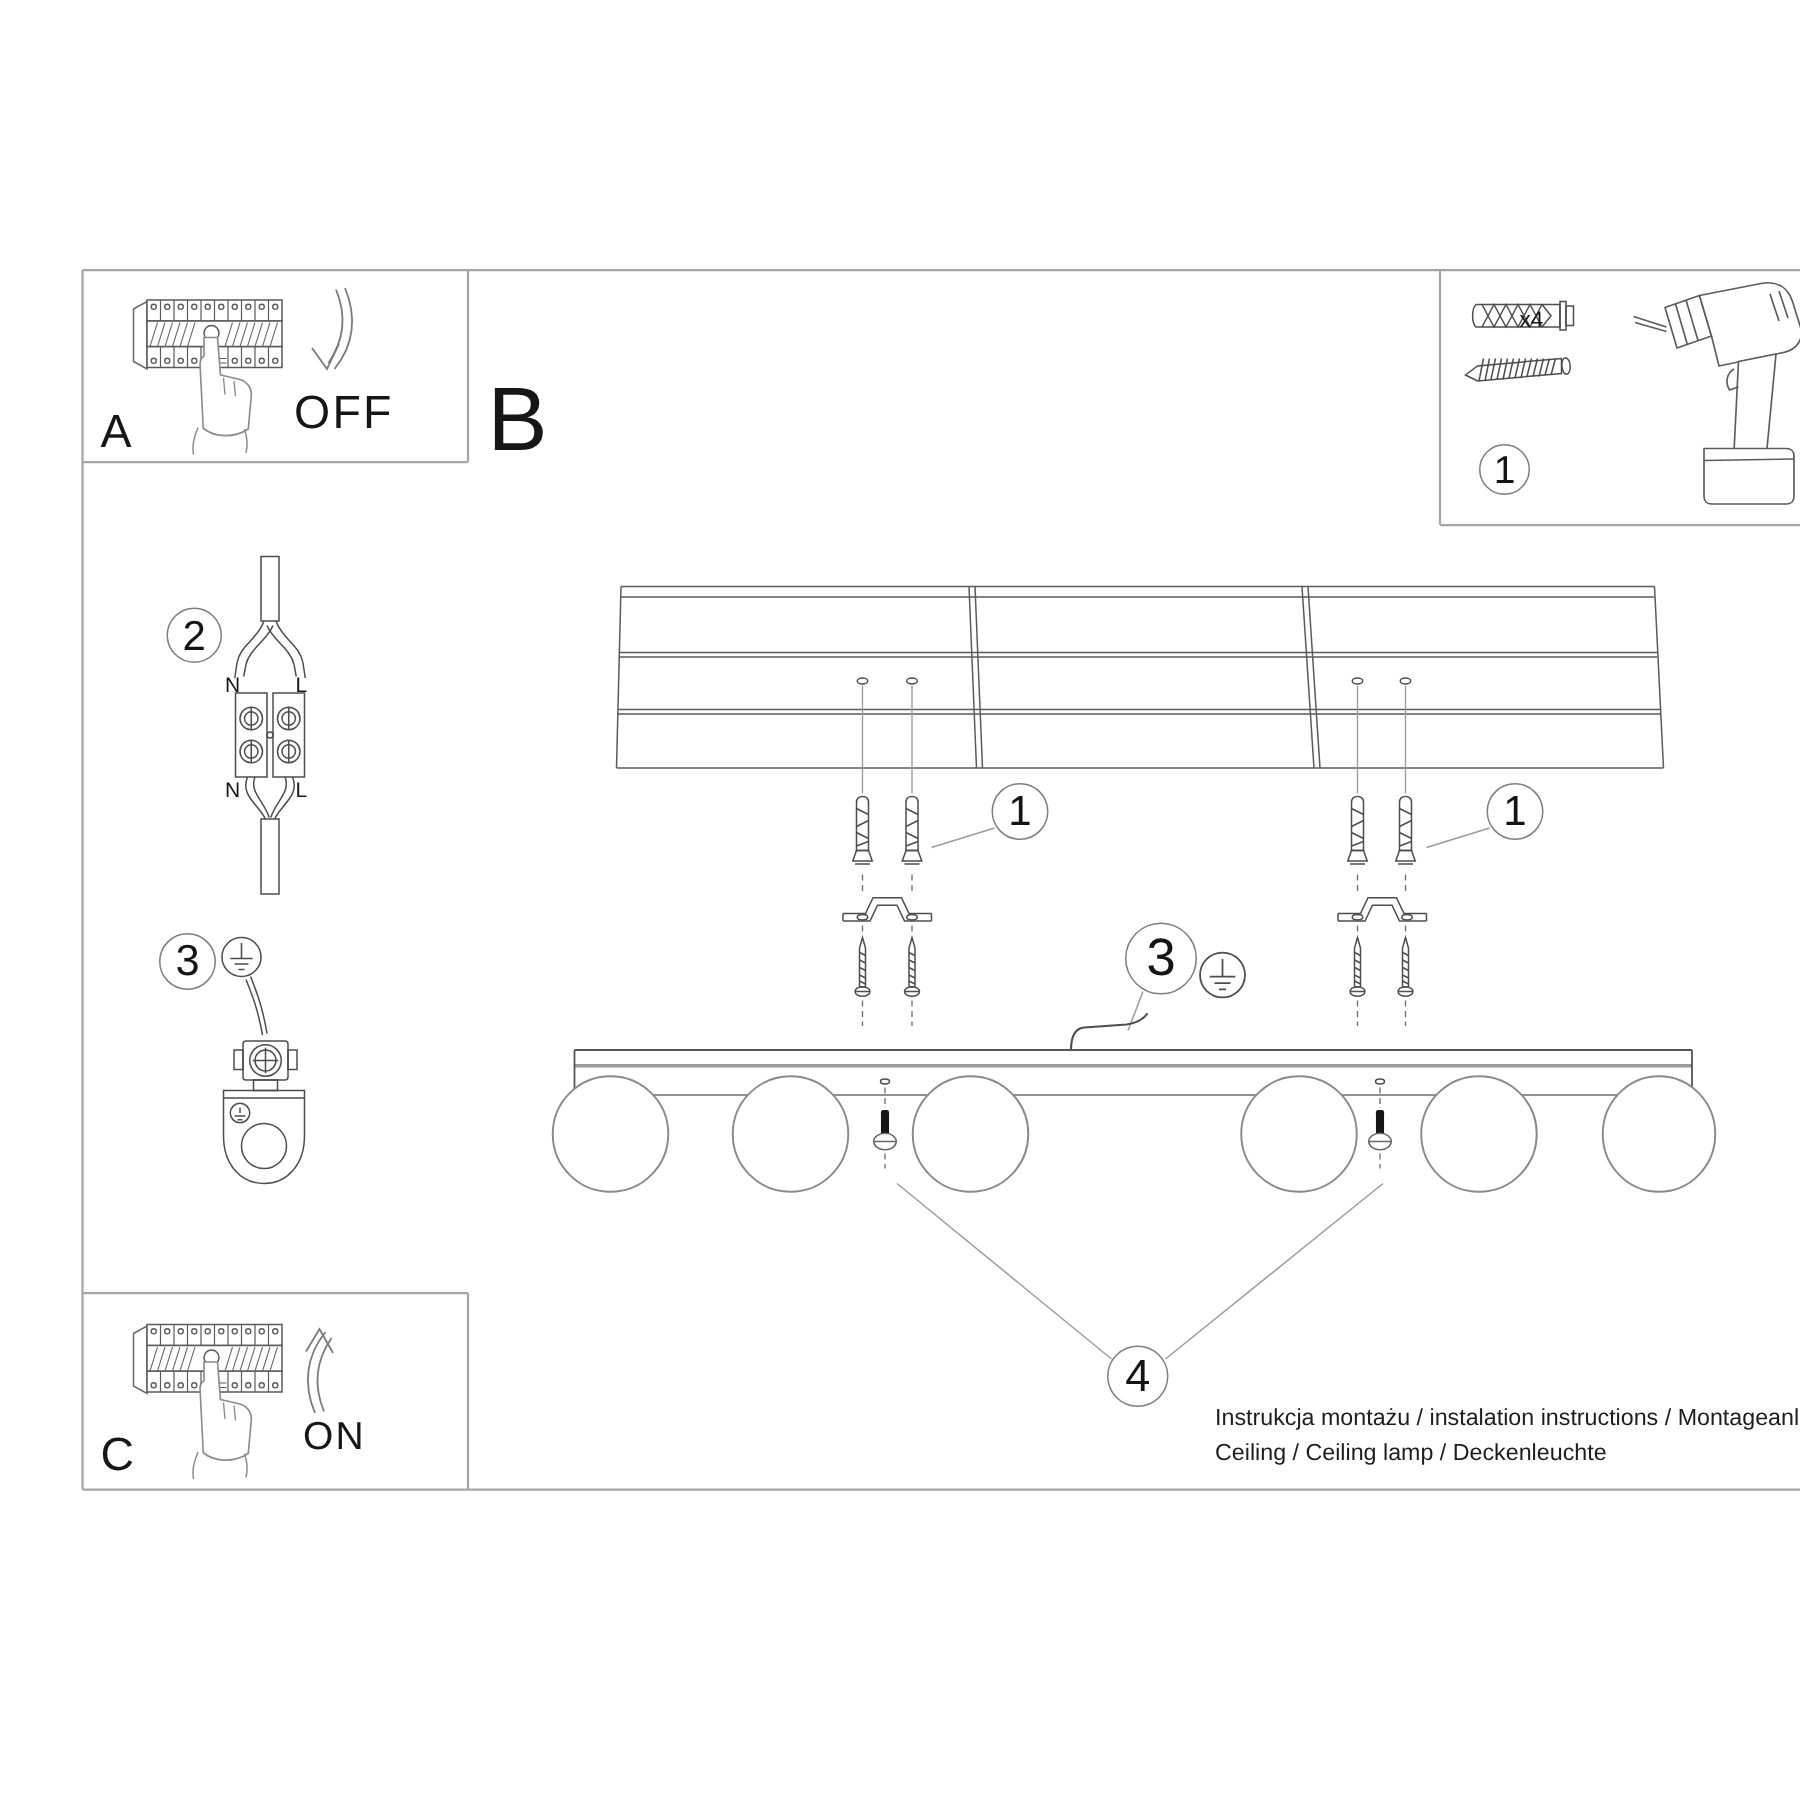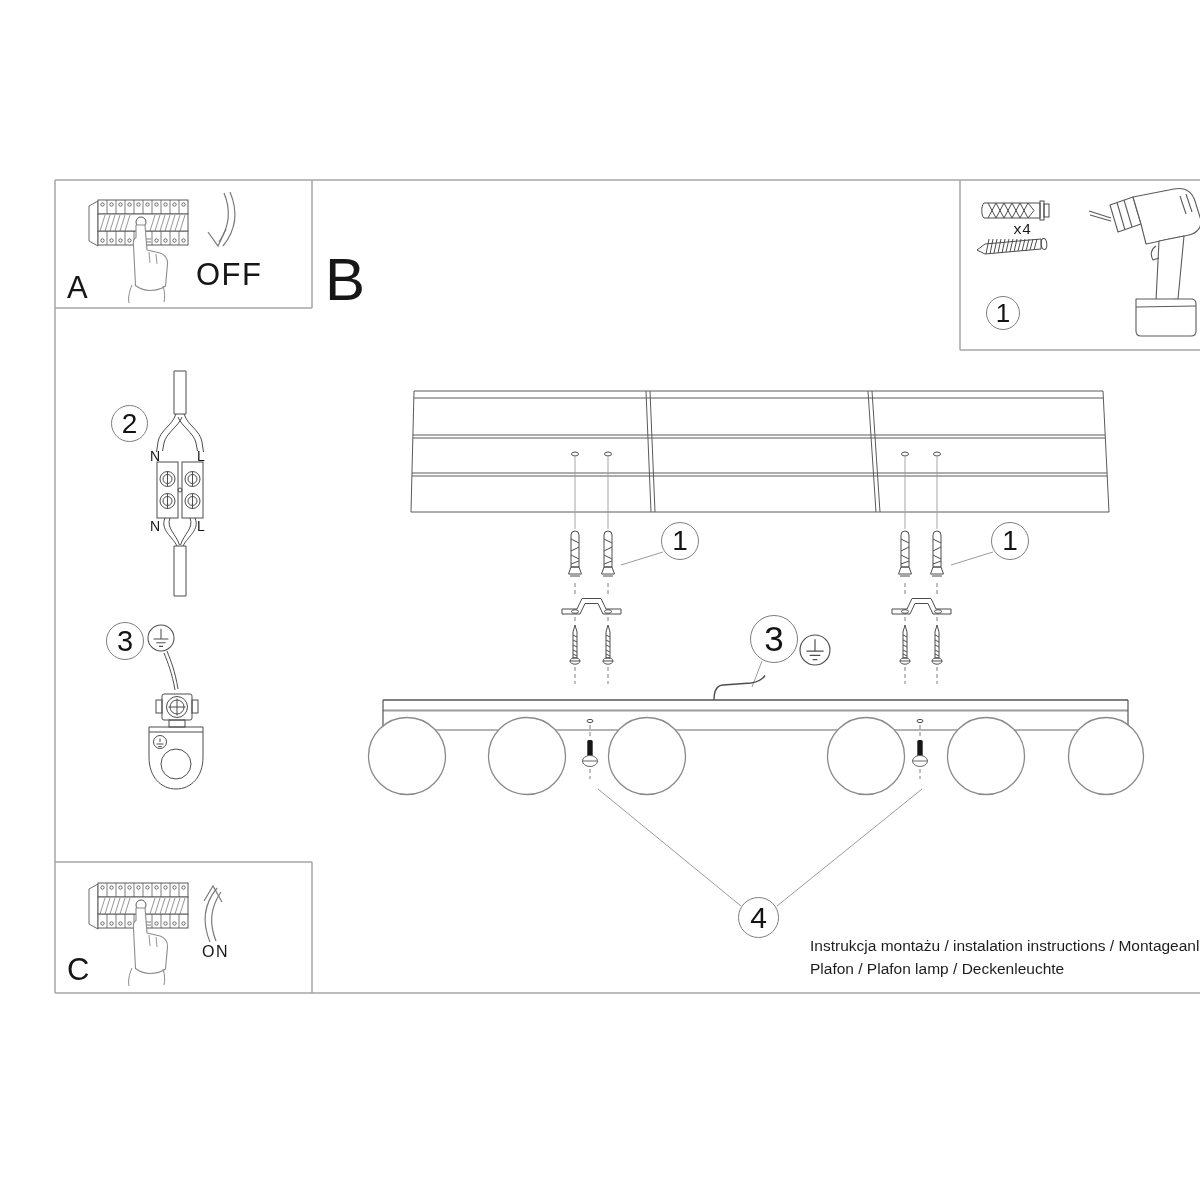--- a/index.html
+++ b/index.html
@@ -275,30 +275,30 @@
     <path d="M922,789 L777,906"></path>
   </g>
 
   <use href="#gEarth" transform="translate(815,650) scale(1.07)"></use>
 </svg>
 
 <div class="lbl" style="left:67px;top:272px;font-size:31px;">A</div>
 <div class="lbl" style="left:196px;top:259px;font-size:31px;letter-spacing:1.5px;">OFF</div>
 <div class="lbl" style="left:325px;top:250px;font-size:60px;">B</div>
 <div class="lbl" style="left:67px;top:954px;font-size:31px;">C</div>
-<div class="lbl" style="left:202px;top:944px;font-size:16px;letter-spacing:1.5px;">ON</div>
-<div class="lbl" style="left:1013px;top:223px;font-size:15px;font-family:Liberation Mono, monospace;">x4</div>
+<div class="lbl" style="left:202px;top:944px;font-size:26px;letter-spacing:1.5px;">ON</div>
+<div class="lbl" style="left:1013px;top:206px;font-size:15px;">x4</div>
 
 <div class="lbl" style="left:150px;top:449px;font-size:14px;">N</div>
 <div class="lbl" style="left:197px;top:449px;font-size:14px;">L</div>
 <div class="lbl" style="left:150px;top:519px;font-size:14px;">N</div>
 <div class="lbl" style="left:197px;top:519px;font-size:14px;">L</div>
 
 <div class="badge" style="left:986px;top:296px;width:34px;height:34px;font-size:26px;">1</div>
 <div class="badge" style="left:111px;top:405px;width:37px;height:37px;font-size:28px;">2</div>
 <div class="badge" style="left:106px;top:622px;width:38px;height:38px;font-size:29px;">3</div>
 <div class="badge" style="left:661px;top:522px;width:38px;height:38px;font-size:28px;">1</div>
 <div class="badge" style="left:991px;top:522px;width:38px;height:38px;font-size:28px;">1</div>
 <div class="badge" style="left:750px;top:615px;width:48px;height:48px;font-size:35px;">3</div>
 <div class="badge" style="left:738px;top:897px;width:41px;height:41px;font-size:30px;">4</div>
 
 <div class="footer-line" style="left:810px;top:937px;">Instrukcja montażu / instalation instructions / Montageanleitung</div>
-<div class="footer-line" style="left:810px;top:960px;">Plafon / Plafon lamp / Deckenleuchte</div>
+<div class="footer-line" style="left:810px;top:960px;">Ceiling / Ceiling lamp / Deckenleuchte</div>
 
 </body></html>

